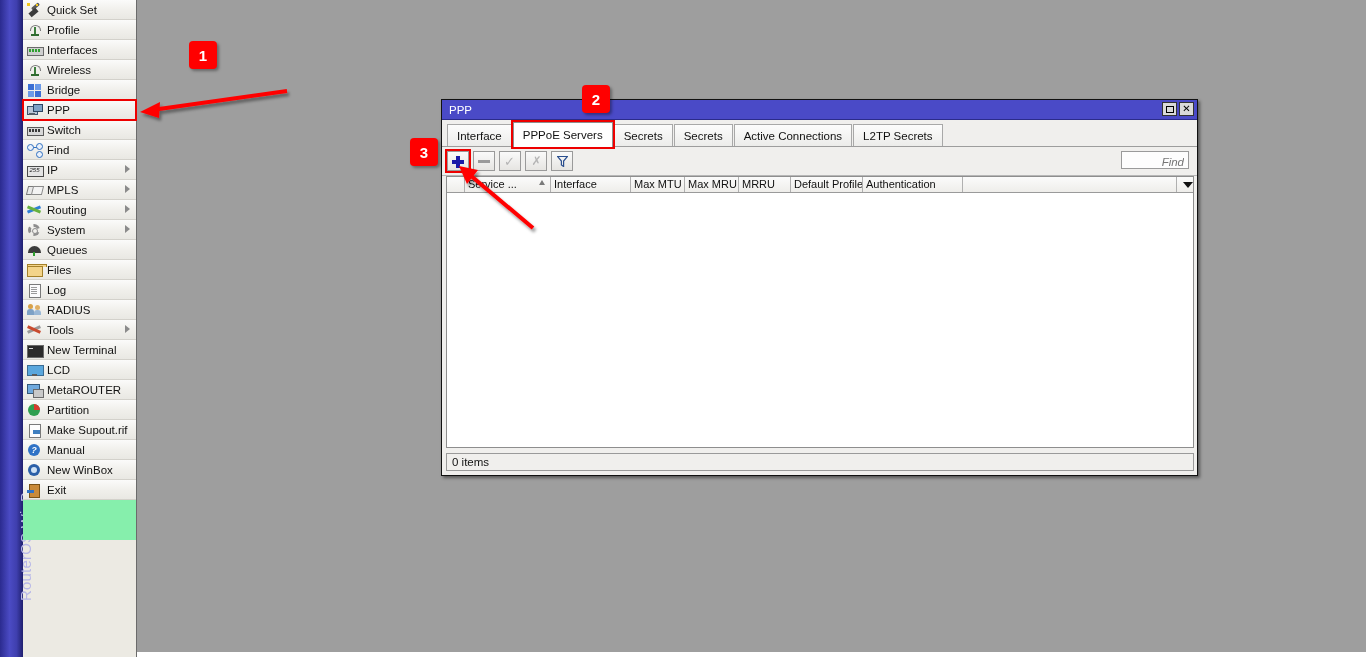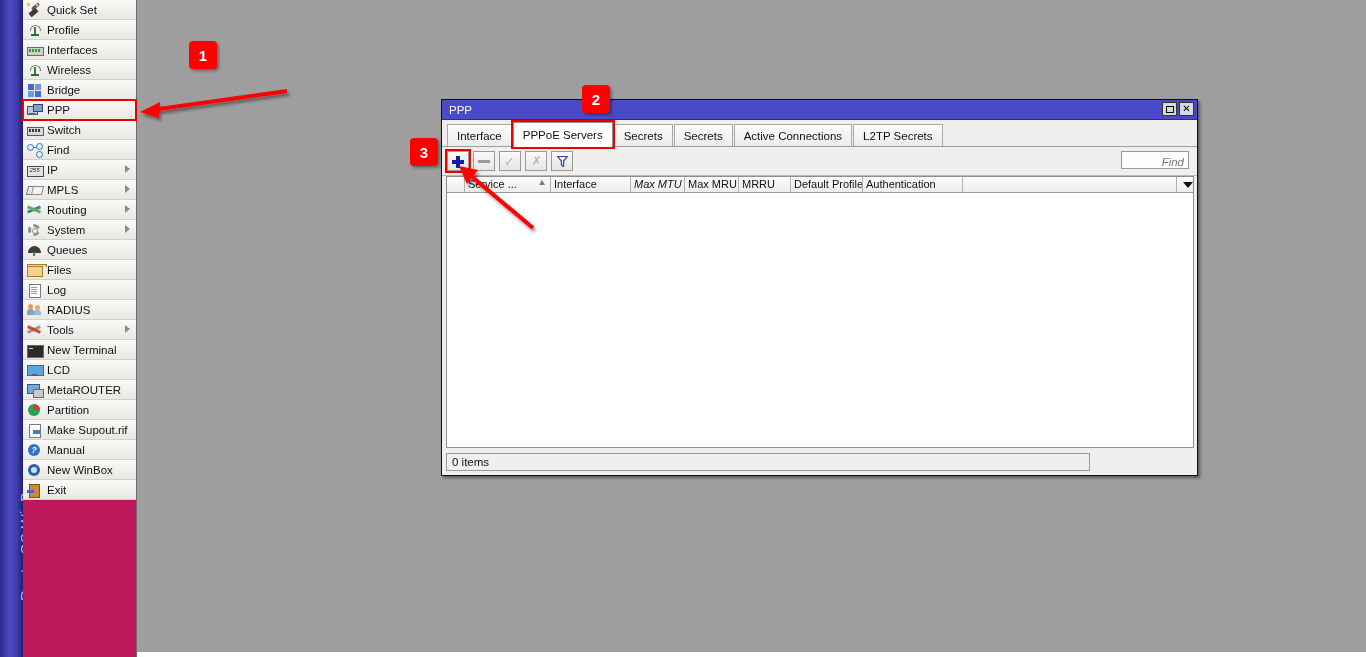--- a/index.html
+++ b/index.html
@@ -58,22 +58,22 @@
     letter-spacing: 0.2px;
     line-height: 22px;
     text-align: left;
     white-space: nowrap;
     font-family: "Liberation Sans", sans-serif;
   }
   #menu {
     position: absolute;
     left: 23px; top: 0;
     width: 113px;
-    height: 657px;
-    background: #be185d;
+    height: 540px;
+    background: #86efac;
   }
   .menu-item {
     position: relative;
     height: 20px;
     box-sizing: border-box;
     border-bottom: 1px solid #d3d1cb;
     display: flex;
     align-items: center;
     padding-left: 4px;
     font-size: 11.5px;
@@ -419,21 +419,21 @@
   }
   #table-body {
     height: 254px;
     background: #ffffff;
   }
 
   #statusbar {
     position: absolute;
     left: 4px;
     bottom: 4px;
-    width: 644px;
+    width: 748px;
     height: 18px;
     background: #f0efed;
     border: 1px solid #9a9a9a;
     box-sizing: border-box;
     font-size: 11.5px;
     line-height: 16px;
     color: #111;
     padding-left: 5px;
   }
 
@@ -718,21 +718,21 @@
     <div id="find-box">
       <input id="find-input" type="text" placeholder="Find" style="">
     </div>
   </div>
 
   <div id="table-wrap">
     <div id="col-header">
         <div class="col" style="width: 18px; flex: 0 0 18px;"></div>
         <div class="col sorted" style="width: 86px; flex: 0 0 86px;"><span>Service ...</span><span class="sortmark"></span></div>
         <div class="col" style="width: 80px; flex: 0 0 80px;"><span>Interface</span></div>
-        <div class="col" style="width: 54px; flex: 0 0 54px; font-style: italic;"><span>Max MTU</span></div>
+        <div class="col" style="width: 54px; flex: 0 0 54px;"><span>Max MTU</span></div>
         <div class="col" style="width: 54px; flex: 0 0 54px;"><span>Max MRU</span></div>
         <div class="col" style="width: 52px; flex: 0 0 52px;"><span>MRRU</span></div>
         <div class="col" style="width: 72px; flex: 0 0 72px;"><span>Default Profile</span></div>
         <div class="col" style="width: 100px; flex: 0 0 100px;"><span>Authentication</span></div>
         <div class="col" style="width: 214px; flex: 0 0 214px;"></div>
         <div class="col" id="col-dropdown" style="flex: 0 0 18px;">
           <span class="dd"></span>
         </div>
       </div>
     <div id="table-body"></div>

